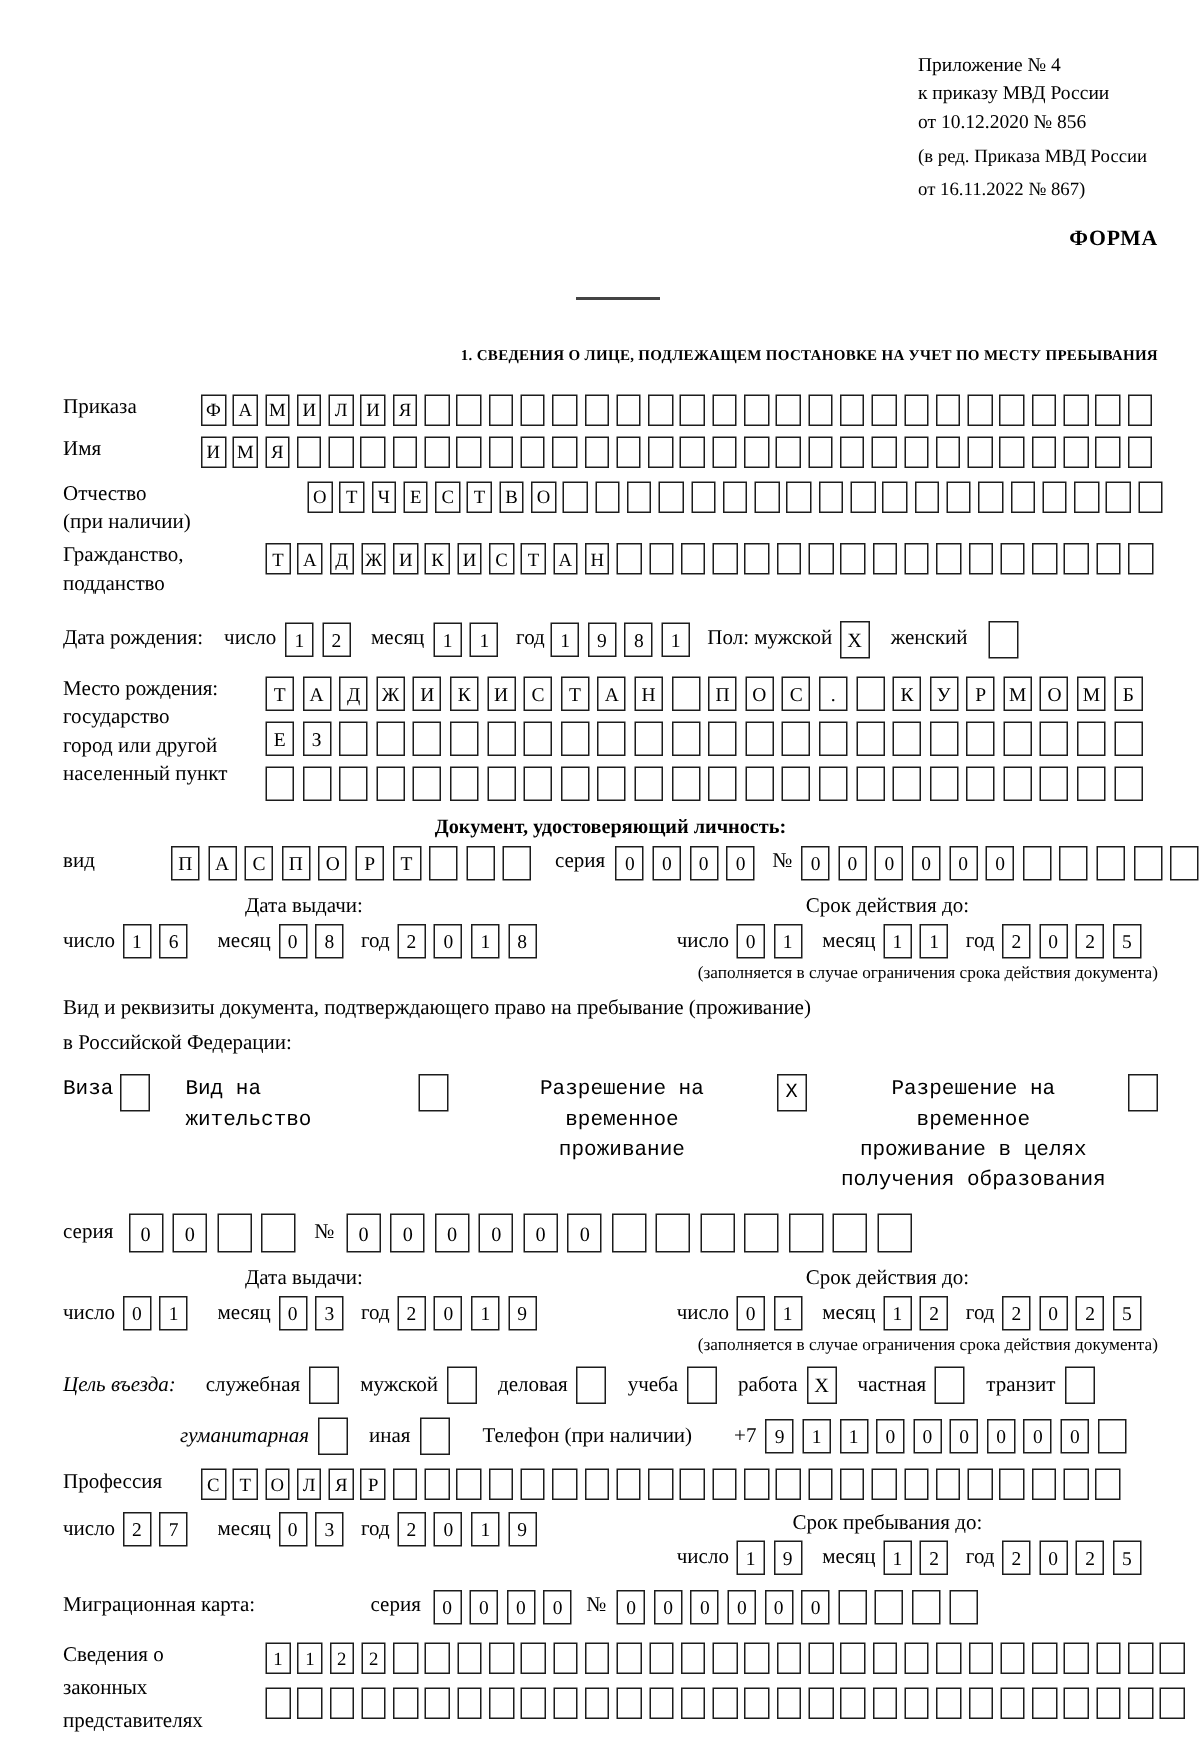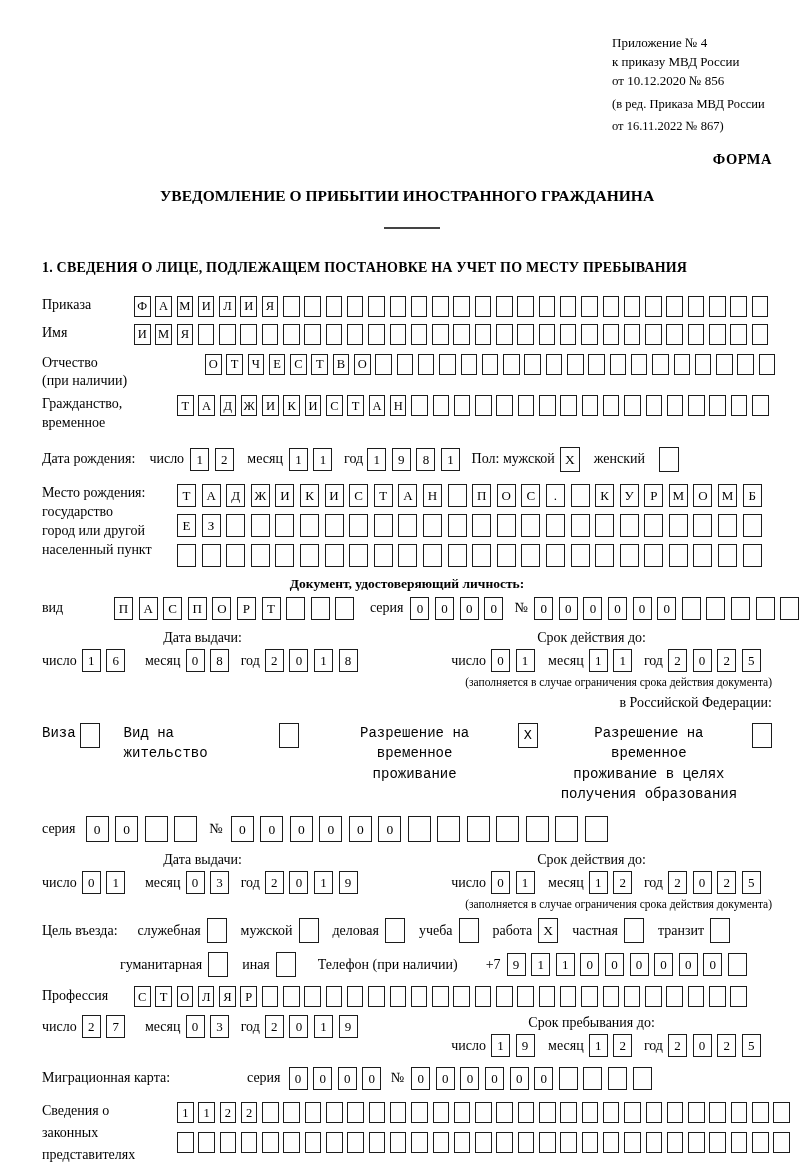--- a/index.html
+++ b/index.html
@@ -8,21 +8,21 @@
     background:#fff;color:#000;font-family:"Liberation Serif",serif;
     padding:34px 28px 0 42px;overflow:hidden;
   }
   
   .hdr{margin-left:570px;font-size:13px;line-height:1.45;}
   .hdr .sub{margin-top:4px;font-size:12.5px;}
   .forma{text-align:right;font-weight:bold;font-size:14.5px;margin-top:16px;letter-spacing:.5px;}
   
   .title{text-align:center;font-weight:bold;font-size:15.5px;line-height:1.8;margin-top:14px;}
   .blank-line{display:inline-block;width:56px;border-bottom:2px solid #444;height:14px;margin-left:10px;}
-  .sec-head{text-align:left;font-weight:bold;font-size:14px;margin-top:22px;letter-spacing:.2px;}
+  .sec-head{text-align:right;font-weight:bold;font-size:10px;margin-top:22px;letter-spacing:.2px;}
   
   .row{display:flex;align-items:flex-start;}
   .lbl{font-size:14px;line-height:1.35;flex:none;}
   .cells{display:flex;flex-wrap:nowrap;align-items:flex-start;}
   .cell{
     box-sizing:border-box;flex:none;width:16.5px;height:21px;margin-right:4.8px;
     border:1.6px solid #1c1c1c;display:flex;align-items:center;justify-content:center;
     font-size:12.5px;line-height:1;background:#fff;
   }
   .mid .cell{width:19px;height:23px;margin-right:5.6px;font-size:13px;}
@@ -40,38 +40,37 @@
   .dline .lab{margin-right:5px;}
   .dline .gap{width:14px;flex:none;}
   .note{font-size:11.5px;text-align:right;margin-top:4px;}
   
   .optrow{display:flex;align-items:flex-start;margin-top:12px;}
   .opt{display:flex;align-items:flex-start;font-family:Liberation Mono, monospace;}
   .optlabel{font-size:14px;line-height:1.45;}
   .optlabel.center{text-align:center;}
   .purpose-line{display:flex;align-items:center;flex-wrap:nowrap;font-size:14px;}
   .purpose-line .txt{margin:0 6px 0 14px;}
-  .purpose-line .txt.first{margin-left:0;}
+  .purpose-line .txt.first{margin-left:0;font-style:italic;}
 </style>
 </head>
 <body>
 
 <div class="page">
 
   <div class="hdr">
     <div>Приложение № 4</div>
     <div>к приказу МВД России</div>
     <div>от 10.12.2020 № 856</div>
     <div class="sub">(в ред. Приказа МВД России</div>
     <div class="sub">от 16.11.2022 № 867)</div>
   </div>
   <div class="forma">ФОРМА</div>
 
   <div class="title">
-    <div>УВЕДОМЛЕНИЕ О ПРИБЫТИИ ИНОСТРАННОГО ГРАЖДАНИНА</div>
     <div><span class="blank-line"></span></div>
   </div>
 
   <div class="sec-head">1. СВЕДЕНИЯ О ЛИЦЕ, ПОДЛЕЖАЩЕМ ПОСТАНОВКЕ НА УЧЕТ ПО МЕСТУ ПРЕБЫВАНИЯ</div>
 
   <div class="row" style="margin-top:20px;">
     <div class="lbl" style="width:92px;">Приказа</div>
     <div class="cells">
         <span class="cell">Ф</span>
         <span class="cell">А</span>
@@ -174,21 +173,21 @@
         <span class="cell"></span>
         <span class="cell"></span>
         <span class="cell"></span>
         <span class="cell"></span>
       </div>
   </div>
 
   <div class="row" style="margin-top:4px;">
     <div class="lbl" style="width:135px;">
       <div>Гражданство,</div>
-      <div>временное</div>
+      <div>подданство</div>
     </div>
     <div class="cells">
         <span class="cell">Т</span>
         <span class="cell">А</span>
         <span class="cell">Д</span>
         <span class="cell">Ж</span>
         <span class="cell">И</span>
         <span class="cell">К</span>
         <span class="cell">И</span>
         <span class="cell">С</span>
@@ -414,21 +413,22 @@
             <span class="cell">2</span>
             <span class="cell">0</span>
             <span class="cell">2</span>
             <span class="cell">5</span>
           </div>
       </div>
       <div class="note">(заполняется в случае ограничения срока действия документа)</div>
     </div>
   </div>
 
-  <div style="font-size:14px;margin-top:7px;text-align:right;">в Российской Федерации:</div>
+  <div style="font-size:14px;margin-top:10px;">Вид и реквизиты документа, подтверждающего право на пребывание (проживание)</div>
+  <div style="font-size:14px;margin-top:7px;">в Российской Федерации:</div>
 
   <div class="optrow">
     <div class="opt">
       <span class="optlabel" style="margin-right:4px;">Виза</span>
       <div class="cells cb">
           <span class="cell"></span>
         </div>
     </div>
     <div class="opt" style="margin-left:24px;">
       <span class="optlabel" style="margin-right:22px;">Вид на жительство</span>

